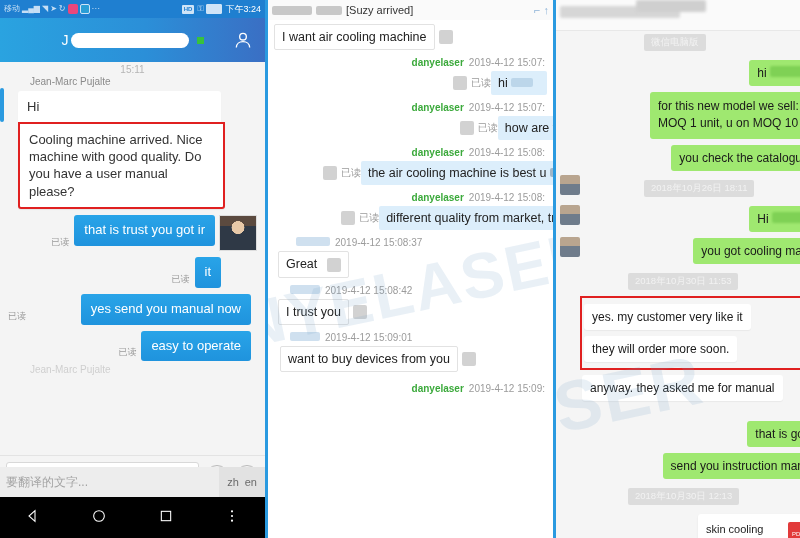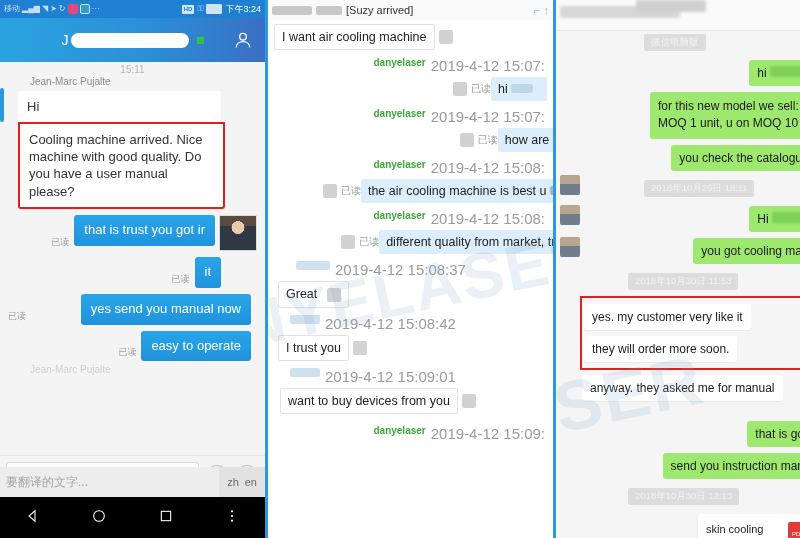--- a/index.html
+++ b/index.html
@@ -80,21 +80,21 @@
   .nav-ico{color:#fff;}
 
   
   .panel-mid{position:relative;width:285px;height:538px;background:#fff;overflow:hidden;flex:0 0 285px;border-left:3px solid #2a9ae0;}
   .mid-title{
     height:20px;background:#fafafa;border-bottom:1px solid #e6e6e6;display:flex;align-items:center;
     font-size:11px;color:#333;padding:0 4px;gap:4px;
   }
   .redact-grey{background:#c8c8c8;border-radius:2px;height:9px;display:inline-block;}
   .mid-body{position:absolute;top:20px;left:0;right:0;bottom:0;background:#fff;overflow:hidden;}
-  .m-ts{font-size:15px;color:#9b9b9b;}
+  .m-ts{font-size:10px;color:#9b9b9b;}
   .m-name{font-size:10px;color:#3ba93b;font-weight:bold;}
   .m-meta{display:flex;justify-content:flex-end;gap:5px;padding:4px 8px 2px 0;}
   .m-meta.l{justify-content:flex-start;padding-left:10px;}
   .m-row{display:flex;padding:1px 6px 3px 6px;align-items:flex-start;}
   .m-row.out{justify-content:flex-end;}
   .m-bub-in{background:#fff;border:1px solid #e2e2e2;border-radius:2px;padding:5px 7px;font-size:12.5px;color:#222;}
   .m-bub-blue{background:#dceefb;border-radius:2px;padding:5px 7px;font-size:12.5px;color:#222;white-space:nowrap;}
   .m-sq{width:14px;height:14px;background:#d2d2d2;border-radius:2px;display:inline-block;flex:0 0 14px;align-self:center;margin:0 4px;}
   .m-read{font-size:10px;color:#9b9b9b;align-self:center;}
   .watermark{

